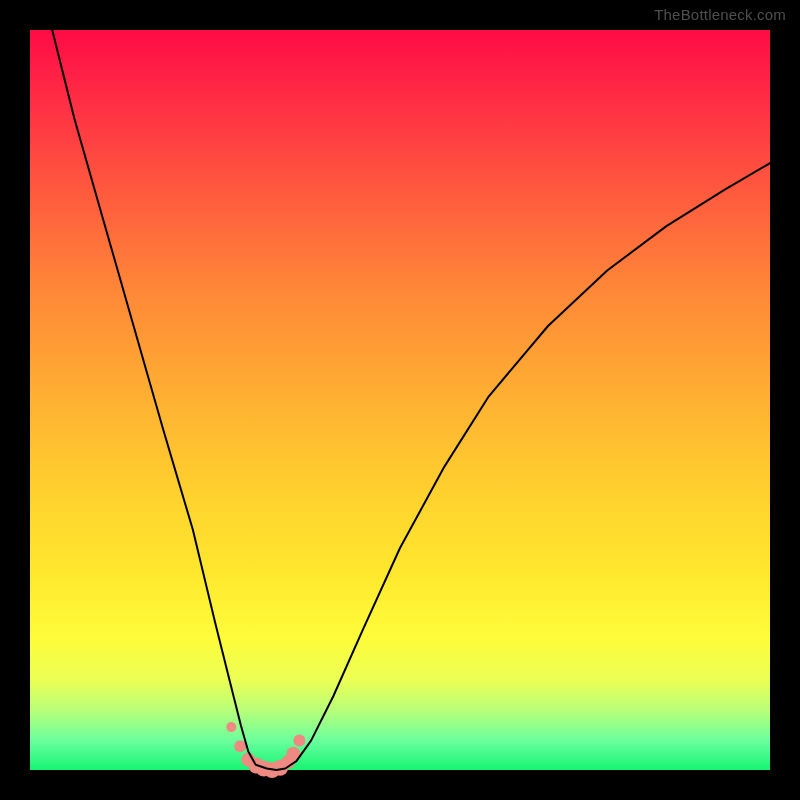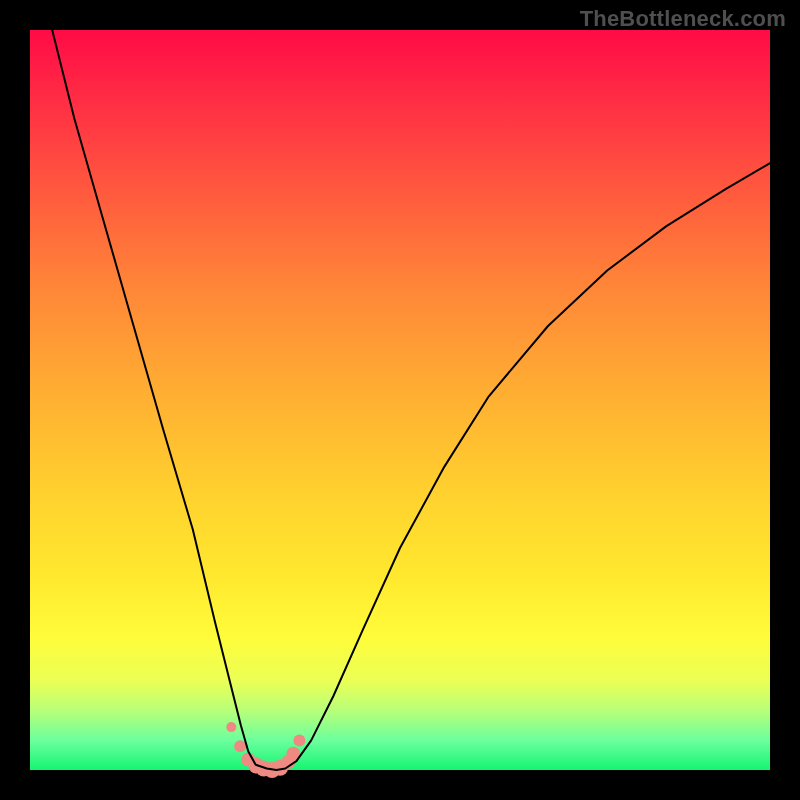--- a/index.html
+++ b/index.html
@@ -29,23 +29,23 @@
       #eaff55 88%,
       #b7ff7a 92%,
       #6cff9d 96%,
       #15f573 100%);
   }
   .watermark {
     position: absolute;
     top: 6px;
     right: 14px;
     color: #4f4f4f;
-    font-size: 22px;
+    font-size: 15px;
     letter-spacing: 0.2px;
-    font-weight: 700;
+    font-weight: 400;
     z-index: 5;
   }
   svg.overlay {
     position: absolute;
     left: 0;
     top: 0;
     width: 800px;
     height: 800px;
     z-index: 3;
   }

